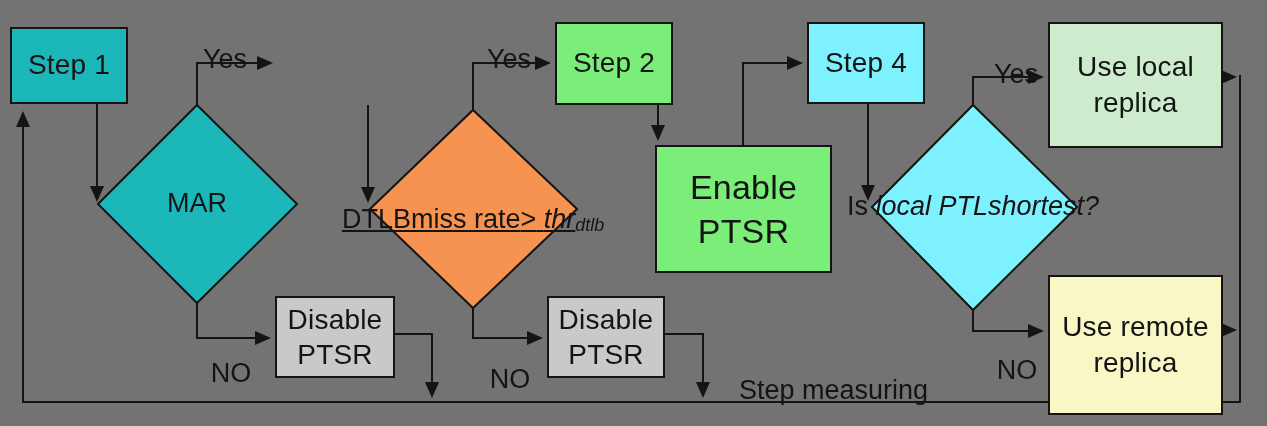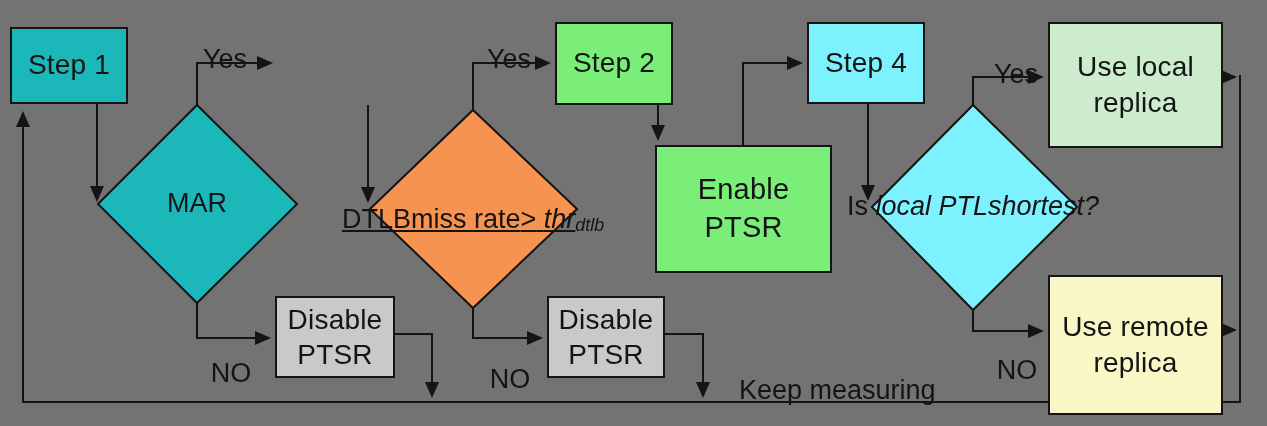--- a/index.html
+++ b/index.html
@@ -56,21 +56,21 @@
       <path d="M 1223 330 L 1234 330" marker-end="url(#arrow)"></path>
       <path d="M 395 334 L 432 334 L 432 395" marker-end="url(#arrow)"></path>
       <path d="M 665 334 L 703 334 L 703 395" marker-end="url(#arrow)"></path>
       <path d="M 1240 75 L 1240 402 L 23 402 L 23 114" marker-end="url(#arrow)"></path>
     </g>
   </svg>
 
   <div class="box" style="left: 10px; top: 27px; width: 118px; height: 77px; background-color: rgb(27, 183, 185);">Step 1</div>
   <div class="box" style="left: 555px; top: 22px; width: 118px; height: 83px; background-color: rgb(123, 238, 121);">Step 2</div>
   <div class="box" style="left: 807px; top: 22px; width: 118px; height: 82px; background-color: rgb(125, 242, 254);">Step 4</div>
-  <div class="box" style="left: 655px; top: 145px; width: 177px; height: 128px; font-size: 29px; background-color: rgb(123, 238, 121);">Enable
+  <div class="box" style="left: 655px; top: 145px; width: 177px; height: 128px; font-size: 34px; background-color: rgb(123, 238, 121);">Enable
 PTSR</div>
   <div class="box" style="left: 275px; top: 296px; width: 120px; height: 82px; line-height: 1.25; background-color: rgb(201, 201, 201);">Disable
 PTSR</div>
   <div class="box" style="left: 547px; top: 296px; width: 118px; height: 82px; line-height: 1.25; background-color: rgb(201, 201, 201);">Disable
 PTSR</div>
   <div class="box" style="left: 1048px; top: 22px; width: 175px; height: 126px; background-color: rgb(205, 236, 205);">Use local
 replica</div>
   <div class="box" style="left: 1048px; top: 275px; width: 175px; height: 140px; background-color: rgb(249, 247, 198);">Use remote
 replica</div>
 
@@ -88,15 +88,15 @@
     <span class="row"><span>Is </span><span class="it">local PTL</span></span>
     <span class="row it">shortest?</span>
   </div>
 
   <div class="lbl center" style="left:225px; top:30px;">Yes</div>
   <div class="lbl center" style="left:509px; top:30px;">Yes</div>
   <div class="lbl center" style="left:1016px; top:45px;">Yes</div>
   <div class="lbl center" style="left:231px; top:344px;">NO</div>
   <div class="lbl center" style="left:510px; top:350px;">NO</div>
   <div class="lbl center" style="left:1017px; top:341px;">NO</div>
-  <div class="lbl" style="left:739px; top:361px;">Keep measuring</div>
+  <div class="lbl" style="left:739px; top:361px;">Step measuring</div>
 
 </div>
 
 </body></html>

